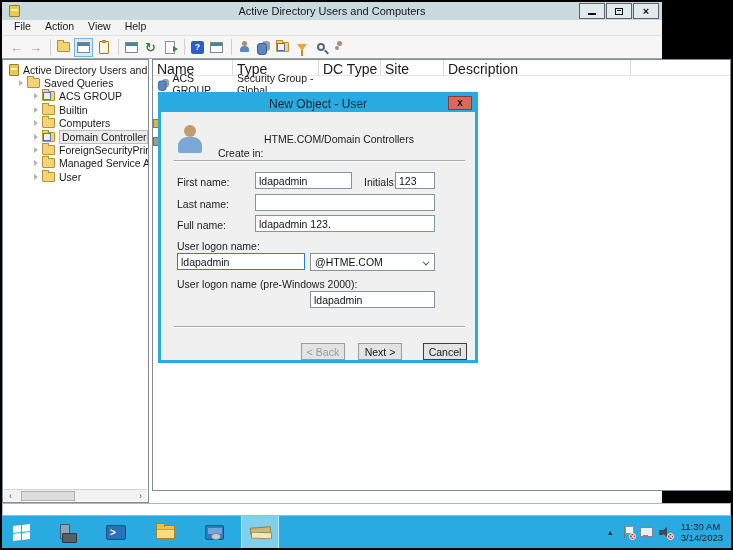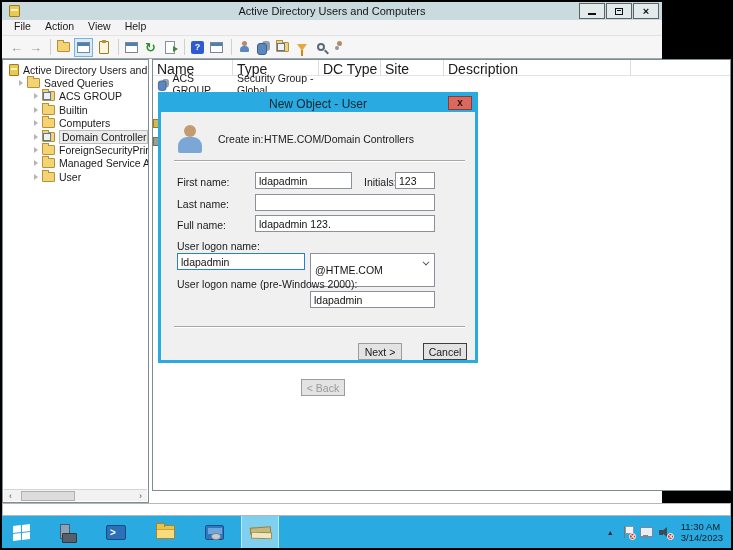--- a/index.html
+++ b/index.html
@@ -91,24 +91,24 @@
   #dlg-close { position:absolute; right:3px; top:1px; width:24px; height:14px; background:#d9695f; border:1px solid #8a3c34; color:#2d120d; font-size:10px; font-weight:bold; display:flex; align-items:center; justify-content:center; line-height:1; }
   .dlg-label { position:absolute; font-size:10.5px; color:#1a1a1a; white-space:nowrap; }
   .dlg-input { position:absolute; border:1px solid #8a9199; background:#fff; font-size:10.5px; font-family:"Liberation Sans","DejaVu Sans",sans-serif; padding:1px 3px; color:#111; height:17px; }
   .dlg-input.focused { border:1px solid #2a7fd4; }
   .dlg-input.ro { background:#f2f2f2; }
   .dlg-divider { position:absolute; height:1px; background:#a8a8a8; width:291px; left:13px; }
   .dlg-divider::after { content:""; position:absolute; left:0; top:1px; width:100%; height:1px; background:#fff; }
   #dlg-person { position:absolute; left:16px; top:30px; width:26px; height:29px; }
   #dlg-person::before { content:""; position:absolute; left:7px; top:0; width:12px; height:12px; border-radius:50%; background:#c59a6e; }
   #dlg-person::after { content:""; position:absolute; left:1px; top:12px; width:24px; height:16px; border-radius:9px 9px 2px 2px; background:#7ba7d7; }
-  #dlg-combo { position:absolute; left:149px; top:158px; width:125px; height:34px; border:1px solid #8a9199; background:#fff; display:flex; align-items:center; font-size:10.5px; padding-left:4px; color:#111; }
+  #dlg-combo { position:absolute; left:149px; top:158px; width:125px; height:18px; border:1px solid #8a9199; background:#fff; display:flex; align-items:center; font-size:10.5px; padding-left:4px; color:#111; }
   .chev { position:absolute; right:5px; top:5px; width:6px; height:6px; border-right:1.5px solid #444; border-bottom:1.5px solid #444; transform:rotate(45deg) scale(0.8); }
   .dlg-btn { position:absolute; width:44px; height:17px; background:#e3e3e3; border:1px solid #9c9c9c; font-size:10.5px; font-family:"Liberation Sans","DejaVu Sans",sans-serif; color:#1a1a1a; top:248px; padding:0; }
-  .dlg-btn:disabled,.dlg-btn.disabled { color:#9a9a9a;margin-top:36px; }
+  .dlg-btn:disabled,.dlg-btn.disabled { color:#9a9a9a; }
   .dlg-btn.default { border:1px solid #3f3f3f; }
 
   
   #taskbar { position:absolute; left:2px; top:516px; width:729px; height:32px; background:#29abe2; display:flex; align-items:center; }
   .tb-slot { width:38px; height:32px; display:flex; align-items:center; justify-content:center; flex:none; }
   .tb-slot.active { background:#7fd0ef; border-left:1px solid #bfe9fa; border-right:1px solid #bfe9fa; }
   #start-logo { width:17px; height:15px; display:grid; grid-template-columns:8px 8px; grid-template-rows:7px 7px; gap:1px; transform:skewY(-6deg); }
   #start-logo span { background:#fff; }
   .srv-ico { width:18px; height:17px; position:relative; }
   .srv-ico::before { content:""; position:absolute; left:2px; top:0; width:8px; height:13px; background:#8fa3b8; border:1px solid #4a5a68; }
@@ -304,21 +304,21 @@
   <div id="status-bar"></div>
 </div>
 
 <div id="dialog">
   <div id="dlg-titlebar">
     <span id="dlg-title">New Object - User</span>
     <span id="dlg-close">x</span>
   </div>
 
   <span id="dlg-person"></span>
-  <span class="dlg-label" style="left:57px; top:38px;">Create in:</span>
+  <span class="dlg-label" style="left:57px; top:52px;">Create in:</span>
   <span class="dlg-label" style="left:103px; top:38px;">HTME.COM/Domain Controllers</span>
   <div class="dlg-divider" style="top:65px;"></div>
 
   <span class="dlg-label" style="left:16px; top:81px;">First name:</span>
   <input class="dlg-input" style="left: 94px; top: 77px; width: 97px;" value="ldapadmin">
   <span class="dlg-label" style="left:203px; top:81px;">Initials:</span>
   <input class="dlg-input" style="left: 234px; top: 77px; width: 40px;" value="123">
 
   <span class="dlg-label" style="left:16px; top:103px;">Last name:</span>
   <input class="dlg-input" style="left: 94px; top: 99px; width: 180px;" value="">

